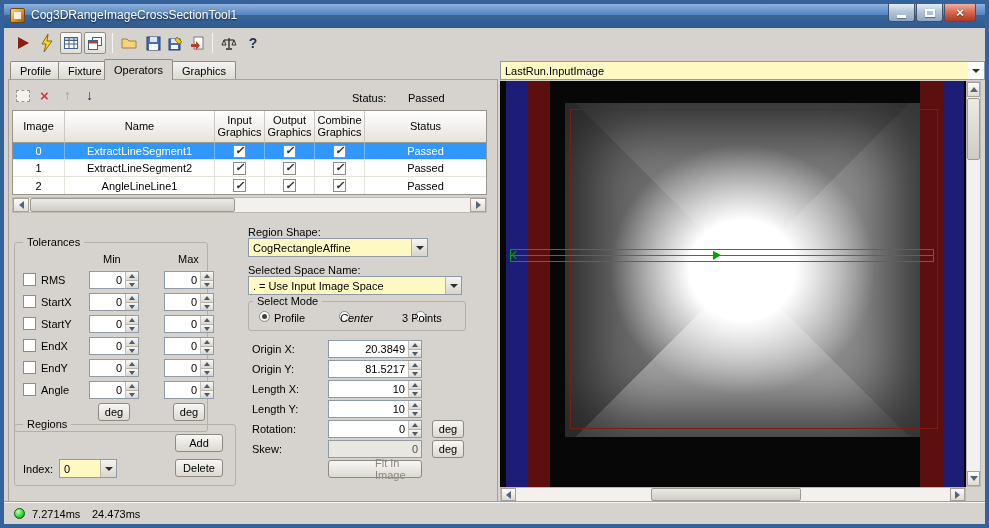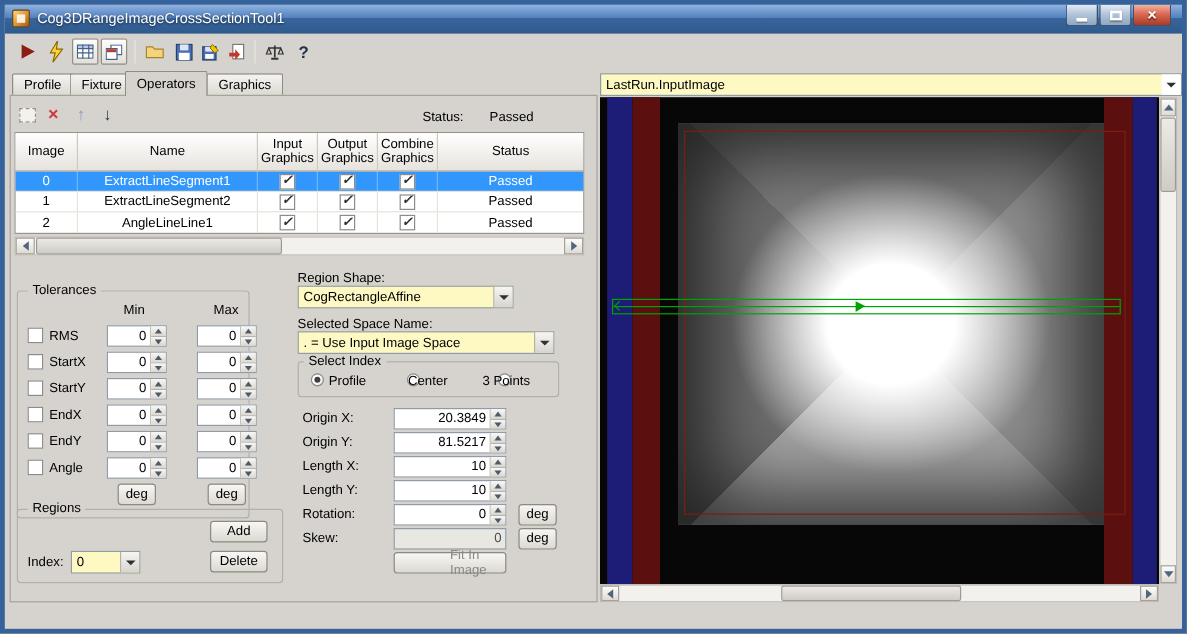--- a/index.html
+++ b/index.html
@@ -428,25 +428,25 @@
     <span class="cval">CogRectangleAffine</span>
     <span class="carrow"></span>
   </div>
   <span class="abs lbl" style="left:244px;top:260px;">Selected Space Name:</span>
   <div class="abs combo" style="left:244px;top:272px;width:214px;">
     <span class="cval">. = Use Input Image Space</span>
     <span class="carrow"></span>
   </div>
 
   <div class="abs gb" style="left:244px;top:297px;width:218px;height:30px;">
-    <span class="gb-label" style="left:4px;">Select Index</span>
+    <span class="gb-label" style="left:4px;">Select Mode</span>
     <span class="abs radio checked" style="left:10px;top:9px;"></span>
     <span class="abs lbl" style="left:25px;top:10px;">Profile</span>
     <span class="abs radio" style="left:76px;top:9px;"></span>
-    <span class="abs lbl" style="left:91px;top:10px;">Center</span>
+    <span class="abs lbl" style="left:91px;top:10px;font-style:italic;">Center</span>
     <span class="abs radio" style="left:138px;top:9px;"></span>
     <span class="abs lbl" style="left:153px;top:10px;">3 Points</span>
   </div>
 
   <span class="abs lbl" style="left:248px;top:339px;">Origin X:</span>
   <div class="abs spin" style="left:324px;top:336px;width:94px;">
       <span class="spin-val">20.3849</span>
       <span class="spin-btns">
         <i class="su"></i>
         <i class="sd"></i>
@@ -537,14 +537,19 @@
     <span class="sb-btn" style="left:0;top:0;width:15px;height:13px;">
         <i class="tri-l"></i>
       </span>
     <span class="sb-thumb" style="left:150px;top:0;width:150px;height:13px;"></span>
     <span class="sb-btn" style="right:0;top:0;width:15px;height:13px;">
         <i class="tri-r"></i>
       </span>
   </div>
   <div class="abs" style="left:962px;top:483px;width:15px;height:15px;background:#d6d3ce;"></div>
 
+  <div class="abs statusbar">
+    <span class="abs led"></span>
+    <span class="abs lbl" style="left:28px;top:5px;">7.2714ms</span>
+    <span class="abs lbl" style="left:88px;top:5px;">24.473ms</span>
+  </div>
 
 </div>
 
 </body></html>

